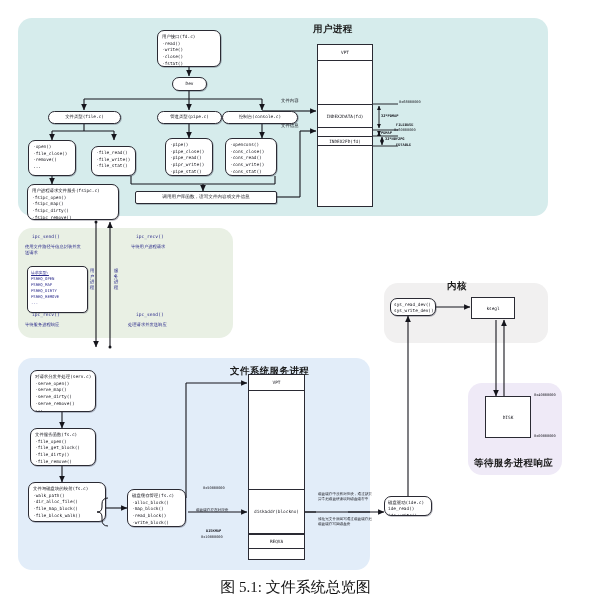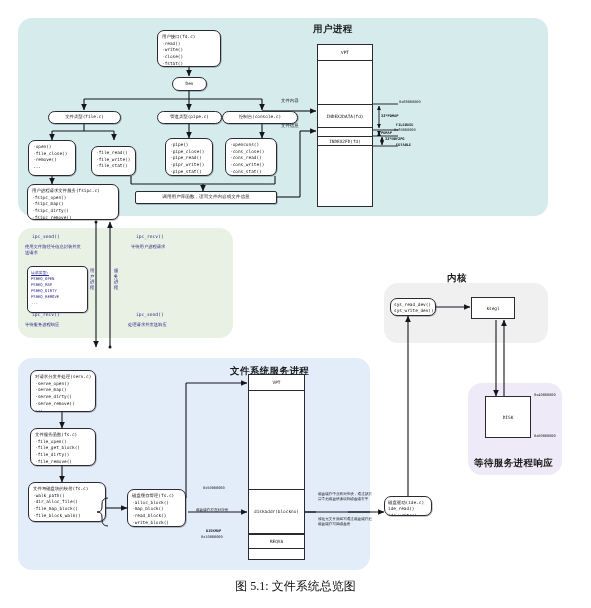--- a/index.html
+++ b/index.html
@@ -13,21 +13,21 @@
   #panel-user{left:18px;top:18px;width:530px;height:198px;background:#d6ecec;}
   #panel-ipc{left:18px;top:228px;width:215px;height:110px;background:#e9f0e4;}
   #panel-kernel{left:384px;top:283px;width:164px;height:60px;background:#f1f0f0;}
   #panel-fs{left:18px;top:358px;width:352px;height:212px;background:#e2edf9;}
   #panel-disk{left:468px;top:383px;width:94px;height:92px;background:#efeaf7;}
 
   
   .ptitle{position:absolute;font-weight:bold;color:#1a1a1a;letter-spacing:.4px;
           font-size:9.5px;white-space:nowrap;}
   #title-user{left:313px;top:23px;}
-  #title-kernel{left:447px;top:272px;}
+  #title-kernel{left:447px;top:280px;}
   #title-fs{left:230px;top:365px;text-align:right;}
   #title-disk{left:474px;top:457px;}
 
   
   .box{position:absolute;background:#ffffff;border:1.1px solid #2a2a33;
        border-radius:7px;box-sizing:border-box;
        font-family:"DejaVu Sans Mono","Liberation Mono",monospace;
        font-size:4.4px;line-height:1.52;color:#15151c;
        padding:3px 4px;overflow:hidden;
        box-shadow:0.7px 0.7px 0 rgba(40,40,60,.35);}
@@ -64,21 +64,21 @@
   .ipc-fn{position:absolute;font-family:"DejaVu Sans Mono","Liberation Mono",monospace;
           font-size:4.6px;color:#2a2a8a;white-space:nowrap;}
   .ipc-cn{position:absolute;font-size:4.3px;color:#2a2a8a;line-height:1.5;
           font-family:"Liberation Sans","DejaVu Sans",sans-serif;}
   .vlabel{position:absolute;font-size:4.6px;color:#2a2a8a;line-height:1.22;
           text-align:center;width:8px;
           font-family:"Liberation Sans","DejaVu Sans",sans-serif;}
 
   
   #caption{position:absolute;left:0;top:578px;width:591px;text-align:center;
-           font-family:"Liberation Serif","DejaVu Serif",serif;font-size:12px;color:#111;}
+           font-family:"Liberation Serif","DejaVu Serif",serif;font-size:15px;color:#111;}
 </style>
 </head>
 <body>
 
 <div id="stage">
 
   <div class="panel" id="panel-user"></div>
   <div class="panel" id="panel-ipc"></div>
   <div class="panel" id="panel-kernel"></div>
   <div class="panel" id="panel-fs"></div>

